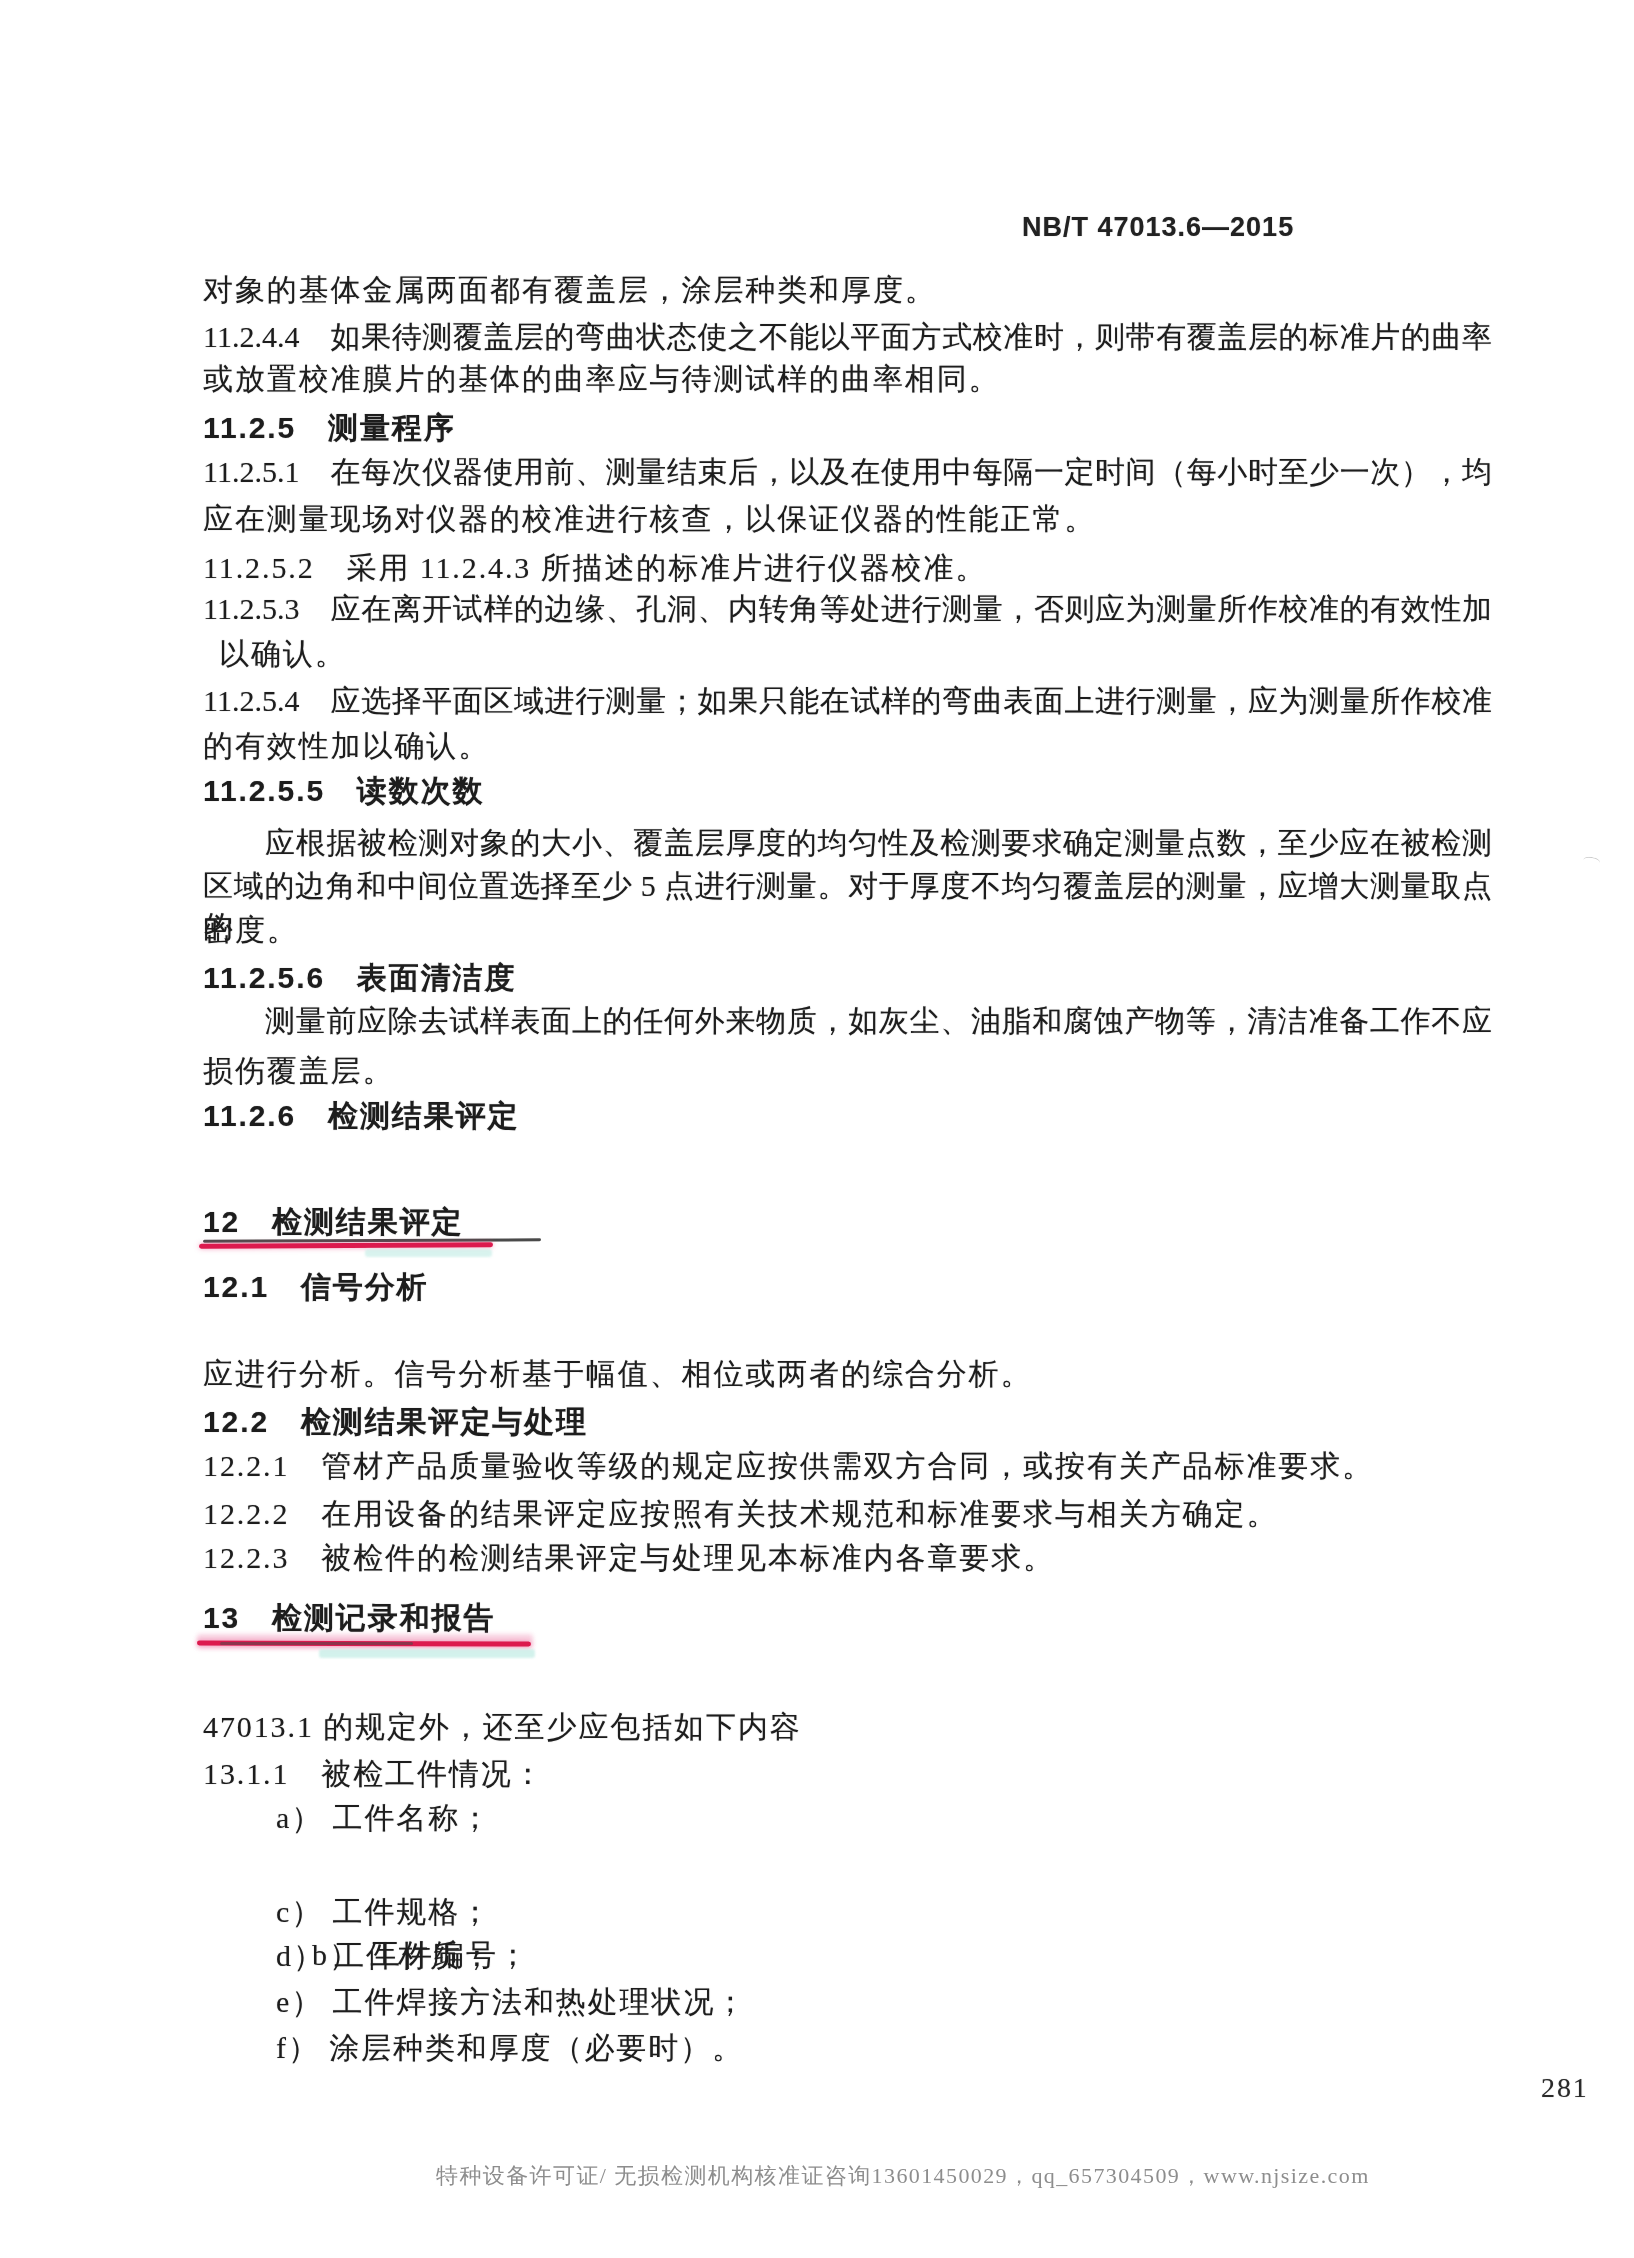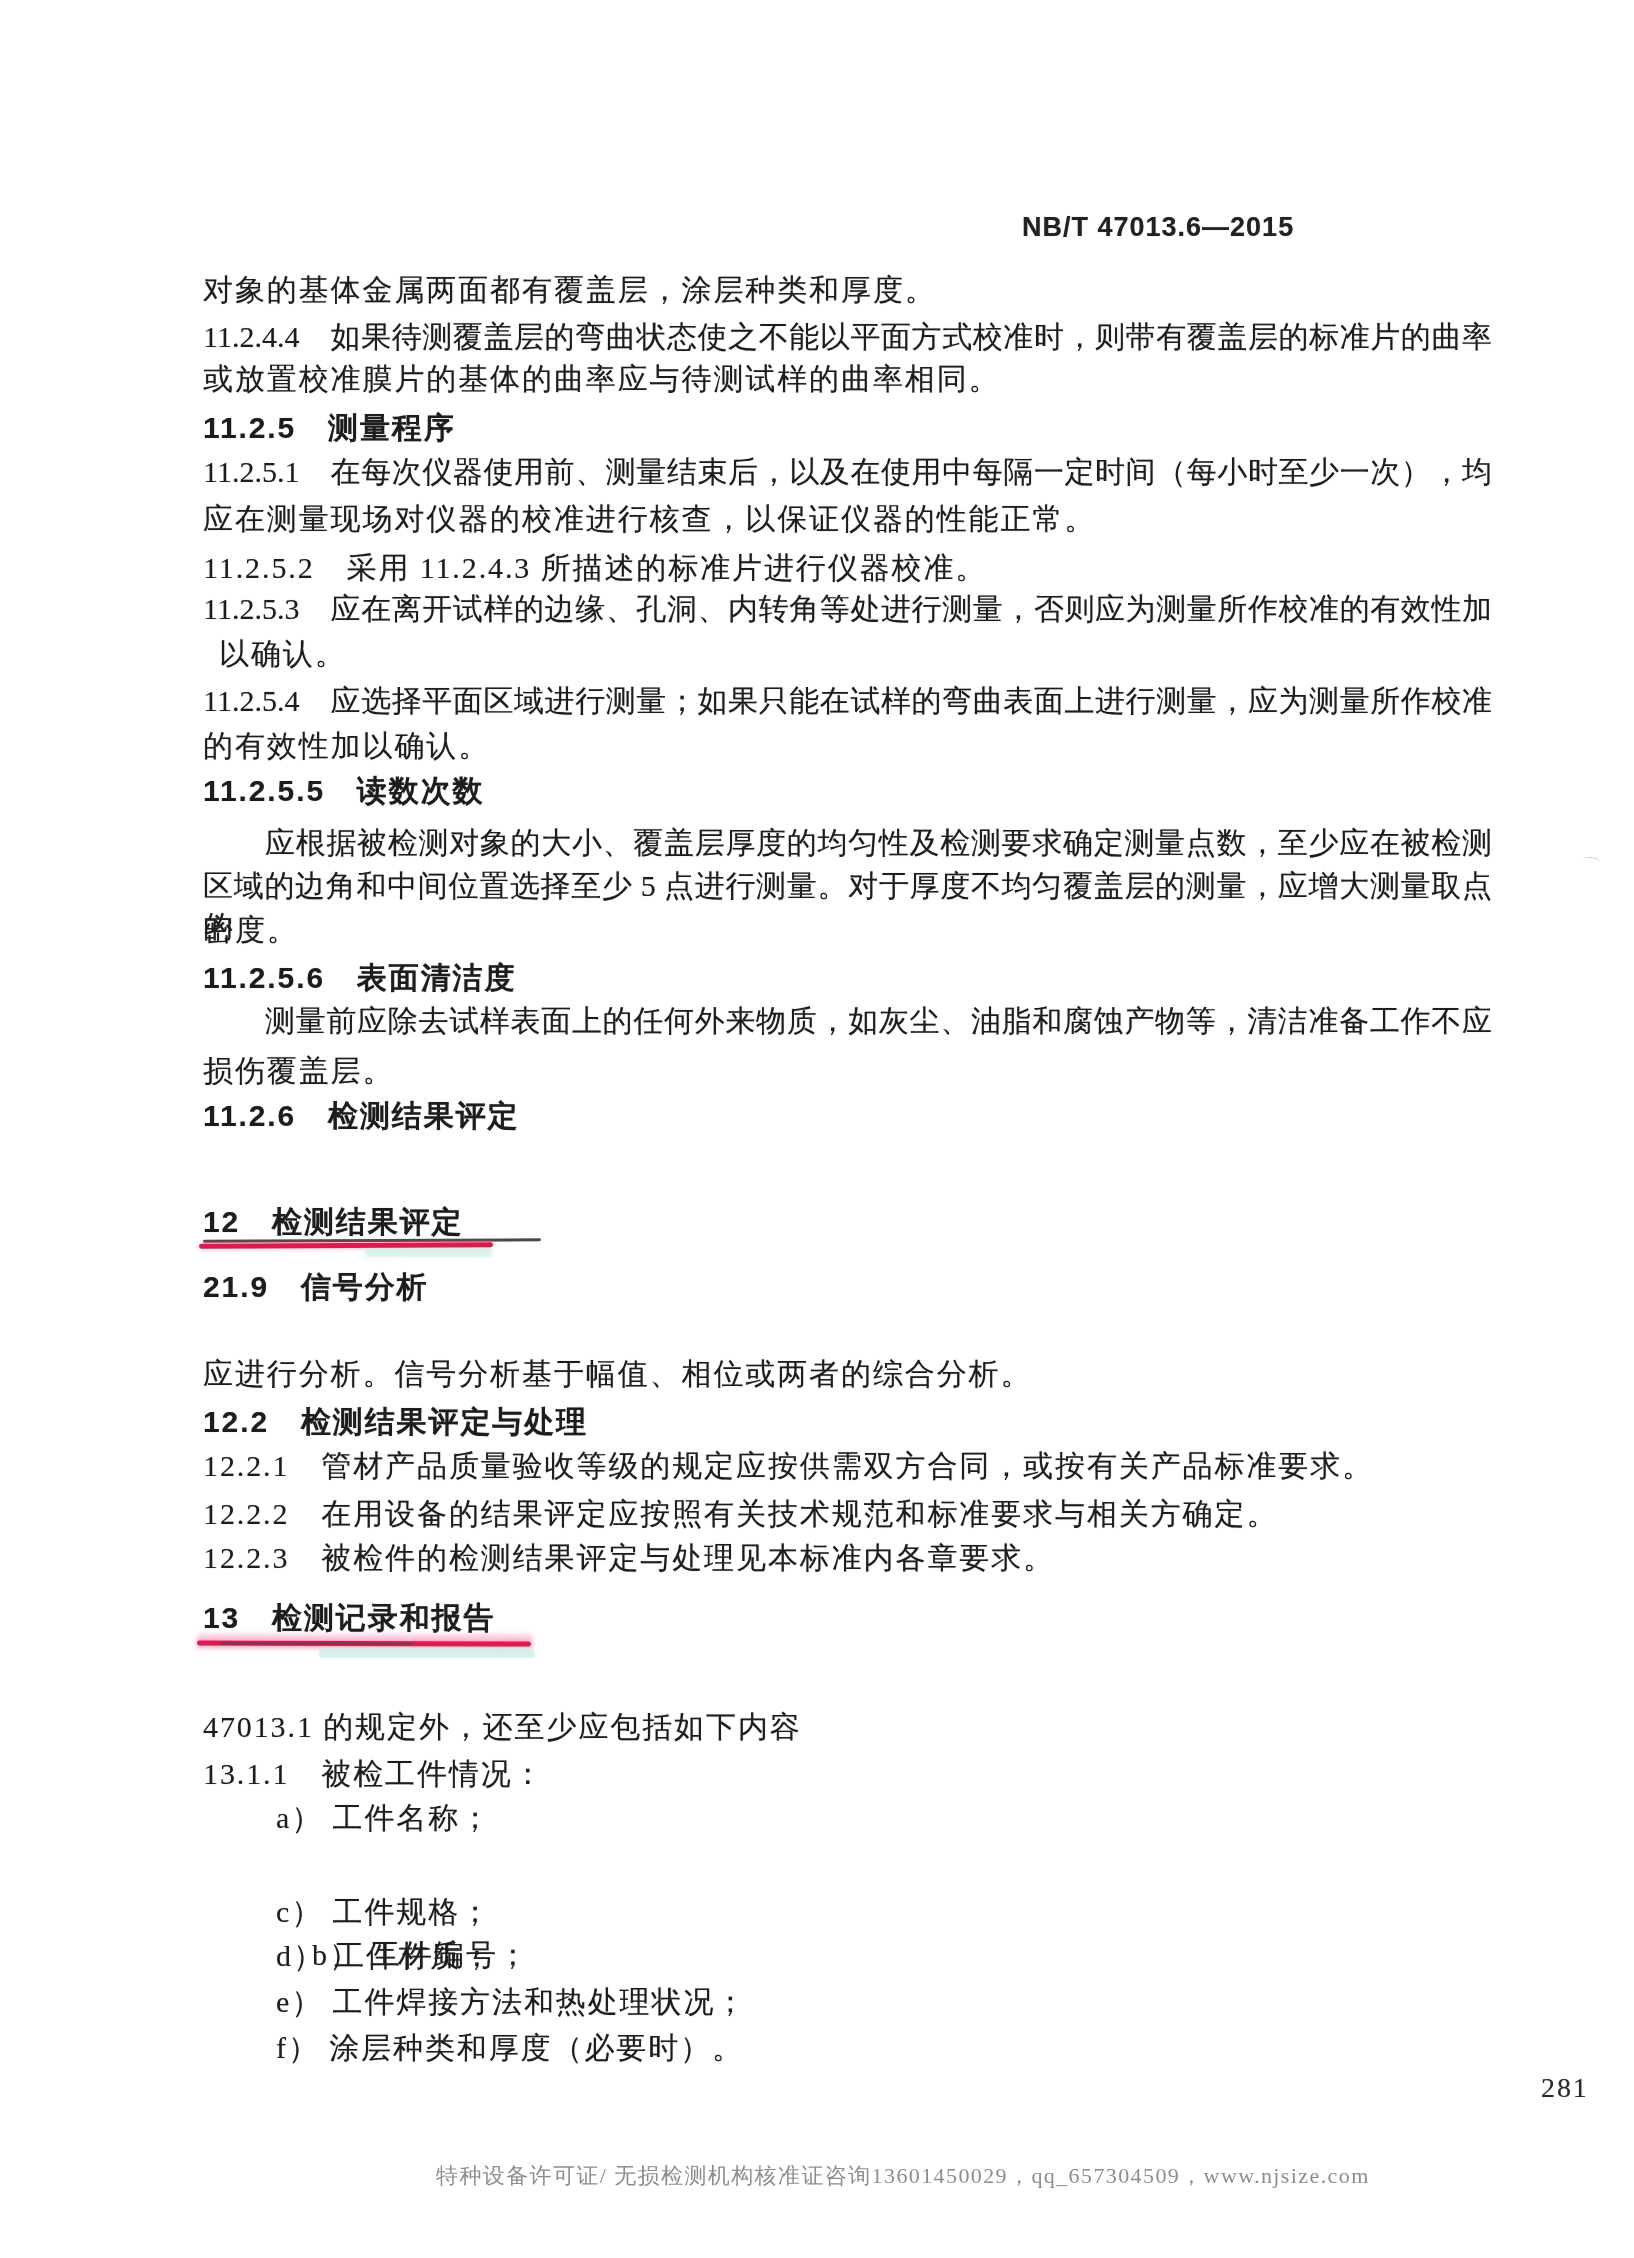--- a/index.html
+++ b/index.html
@@ -74,21 +74,21 @@
       <div class="line ind0" style="top: 725px;">的有效性加以确认。</div>
       <div class="line ind0 bold" style="top: 770px;">11.2.5.5　读数次数</div>
       <div class="line ind1 fill" style="top: 822px; width: 1227px;">应根据被检测对象的大小、覆盖层厚度的均匀性及检测要求确定测量点数，至少应在被检测</div>
       <div class="line ind0 fill" style="top: 865px; width: 1289px;">区域的边角和中间位置选择至少 5 点进行测量。对于厚度不均匀覆盖层的测量，应增大测量取点的</div>
       <div class="line ind0" style="top: 909px;">密度。</div>
       <div class="line ind0 bold" style="top: 957px;">11.2.5.6　表面清洁度</div>
       <div class="line ind1 fill" style="top: 1000px; width: 1227px;">测量前应除去试样表面上的任何外来物质，如灰尘、油脂和腐蚀产物等，清洁准备工作不应</div>
       <div class="line ind0" style="top: 1050px;">损伤覆盖层。</div>
       <div class="line ind0 bold" style="top: 1095px;">11.2.6　检测结果评定</div>
       <div class="line ind0 bold" style="top: 1201px;">12　检测结果评定</div>
-      <div class="line ind0 bold" style="top: 1266px;">21.9　信号分析</div>
+      <div class="line ind0 bold" style="top: 1266px;">12.1　信号分析</div>
       <div class="line ind0" style="top: 1353px;">应进行分析。信号分析基于幅值、相位或两者的综合分析。</div>
       <div class="line ind0 bold" style="top: 1401px;">12.2　检测结果评定与处理</div>
       <div class="line ind0" style="top: 1445px;">12.2.1　管材产品质量验收等级的规定应按供需双方合同，或按有关产品标准要求。</div>
       <div class="line ind0" style="top: 1493px;">12.2.2　在用设备的结果评定应按照有关技术规范和标准要求与相关方确定。</div>
       <div class="line ind0" style="top: 1537px;">12.2.3　被检件的检测结果评定与处理见本标准内各章要求。</div>
       <div class="line ind0 bold" style="top: 1597px;">13　检测记录和报告</div>
       <div class="line ind0" style="top: 1706px;">47013.1 的规定外，还至少应包括如下内容</div>
       <div class="line ind0" style="top: 1753px;">13.1.1　被检工件情况：</div>
       <div class="line ind2" style="top: 1797px;">a） 工件名称；</div>
       <div class="line ind2" style="top: 1934px; margin-left: 36px;">b） 工件编号；</div>

